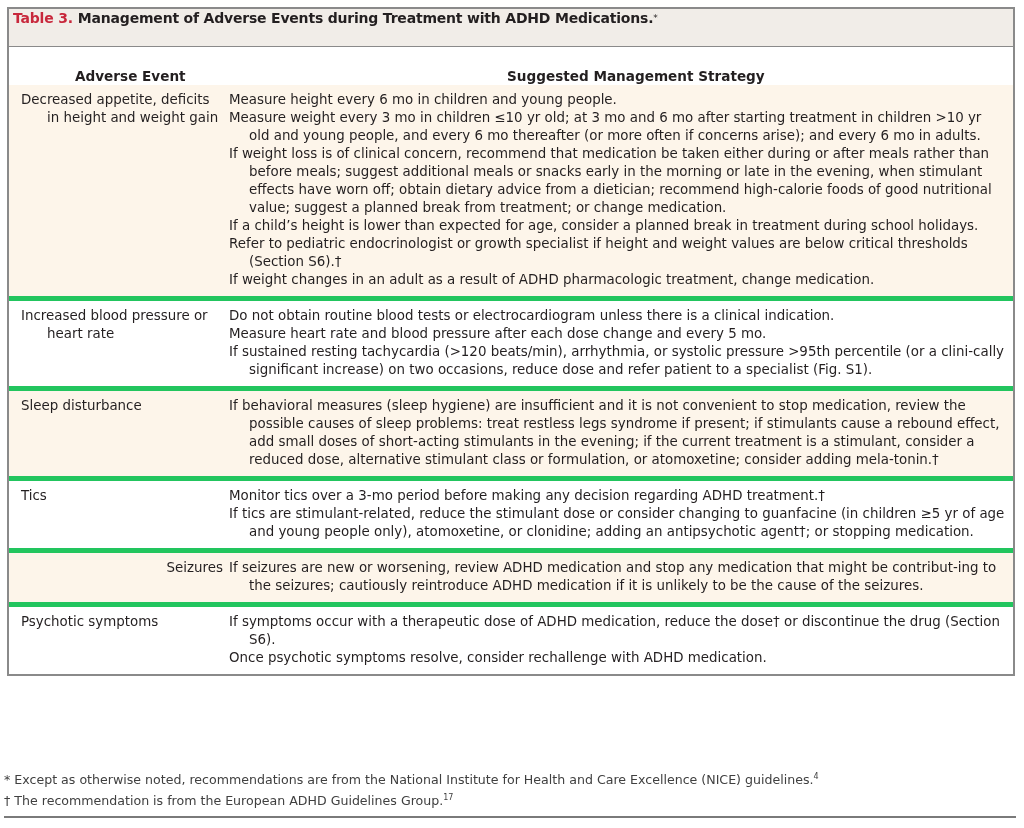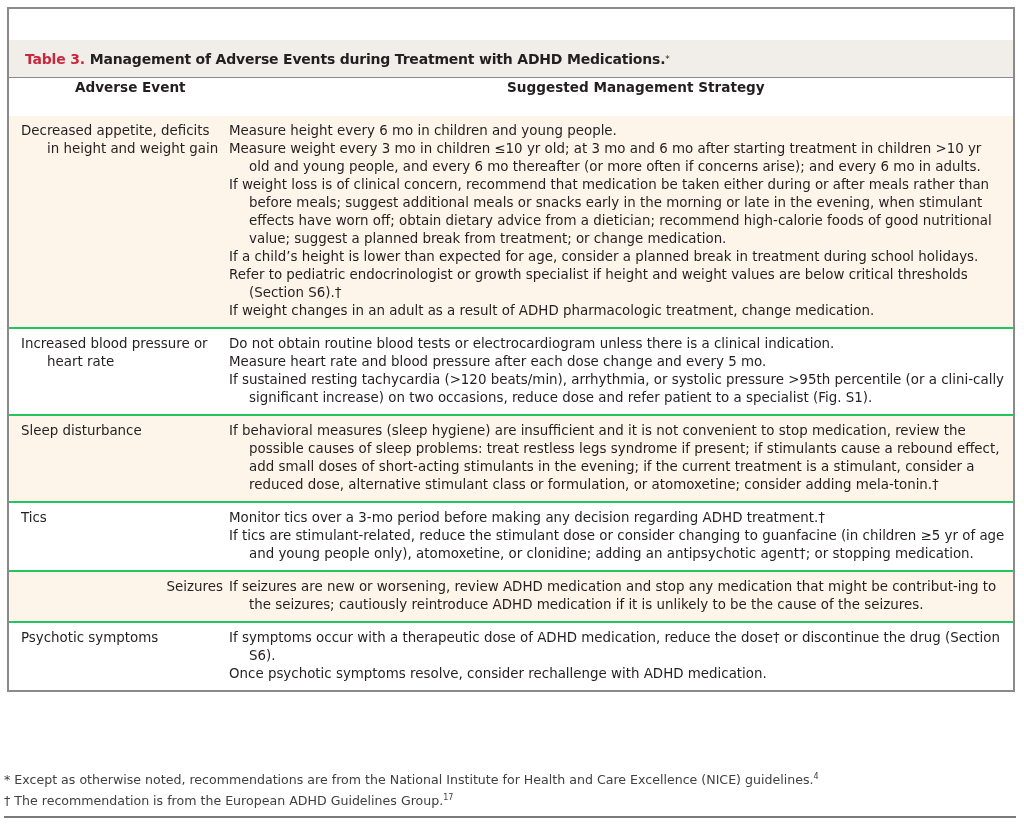--- a/index.html
+++ b/index.html
@@ -12,37 +12,36 @@
   }
   .table-wrap {
     position: absolute; left: 7px; top: 7px; width: 1008px;
     border: 2px solid #8a8a8a;
     box-sizing: border-box;
   }
   .title-bar {
     background: #f1ede8;
     border-bottom: 1px solid #8a8a8a;
     height: 37px;
-    display: flex; align-items: center;
-    padding-left: 16px;
+    display: flex; 
+    padding-left: 4px;
     font-weight: bold;
     font-size: 14px;
     letter-spacing: -0.2px;
-    margin-top: 31px;
   }
   .title-label { color: #c8283c; margin-right: 5px; }
   .title-star { font-size: 9px; vertical-align: super; font-weight: normal; }
   .col-header {
-    display: flex; height: 38px; align-items: flex-start;
+    display: flex; height: 38px; align-items: flex-end;
     font-weight: bold; font-size: 13.6px;
     background: #ffffff;
   }
   .col-header .c1 { width: 212px; padding-left: 66px; box-sizing: border-box; }
   .col-header .c2 { flex: 1; padding-left: 286px; }
-  .row { display: flex; padding: 6px 0 7px 0; border-bottom: 2px solid #22c55e; }
+  .row { display: flex; padding: 6px 0 7px 0; border-bottom: 5px solid #22c55e; }
   .row:last-child { border-bottom: none; }
   .row.shaded { background: #fdf5ea; }
   .row .event {
     width: 220px; box-sizing: border-box;
     padding-left: 12px; padding-right: 6px;
   }
   .row .event .cont { padding-left: 26px; display: block; }
   .row .strategy { flex: 1; padding-right: 8px; }
   .strategy .item { padding-left: 20px; text-indent: -20px; }
   .footnotes {

